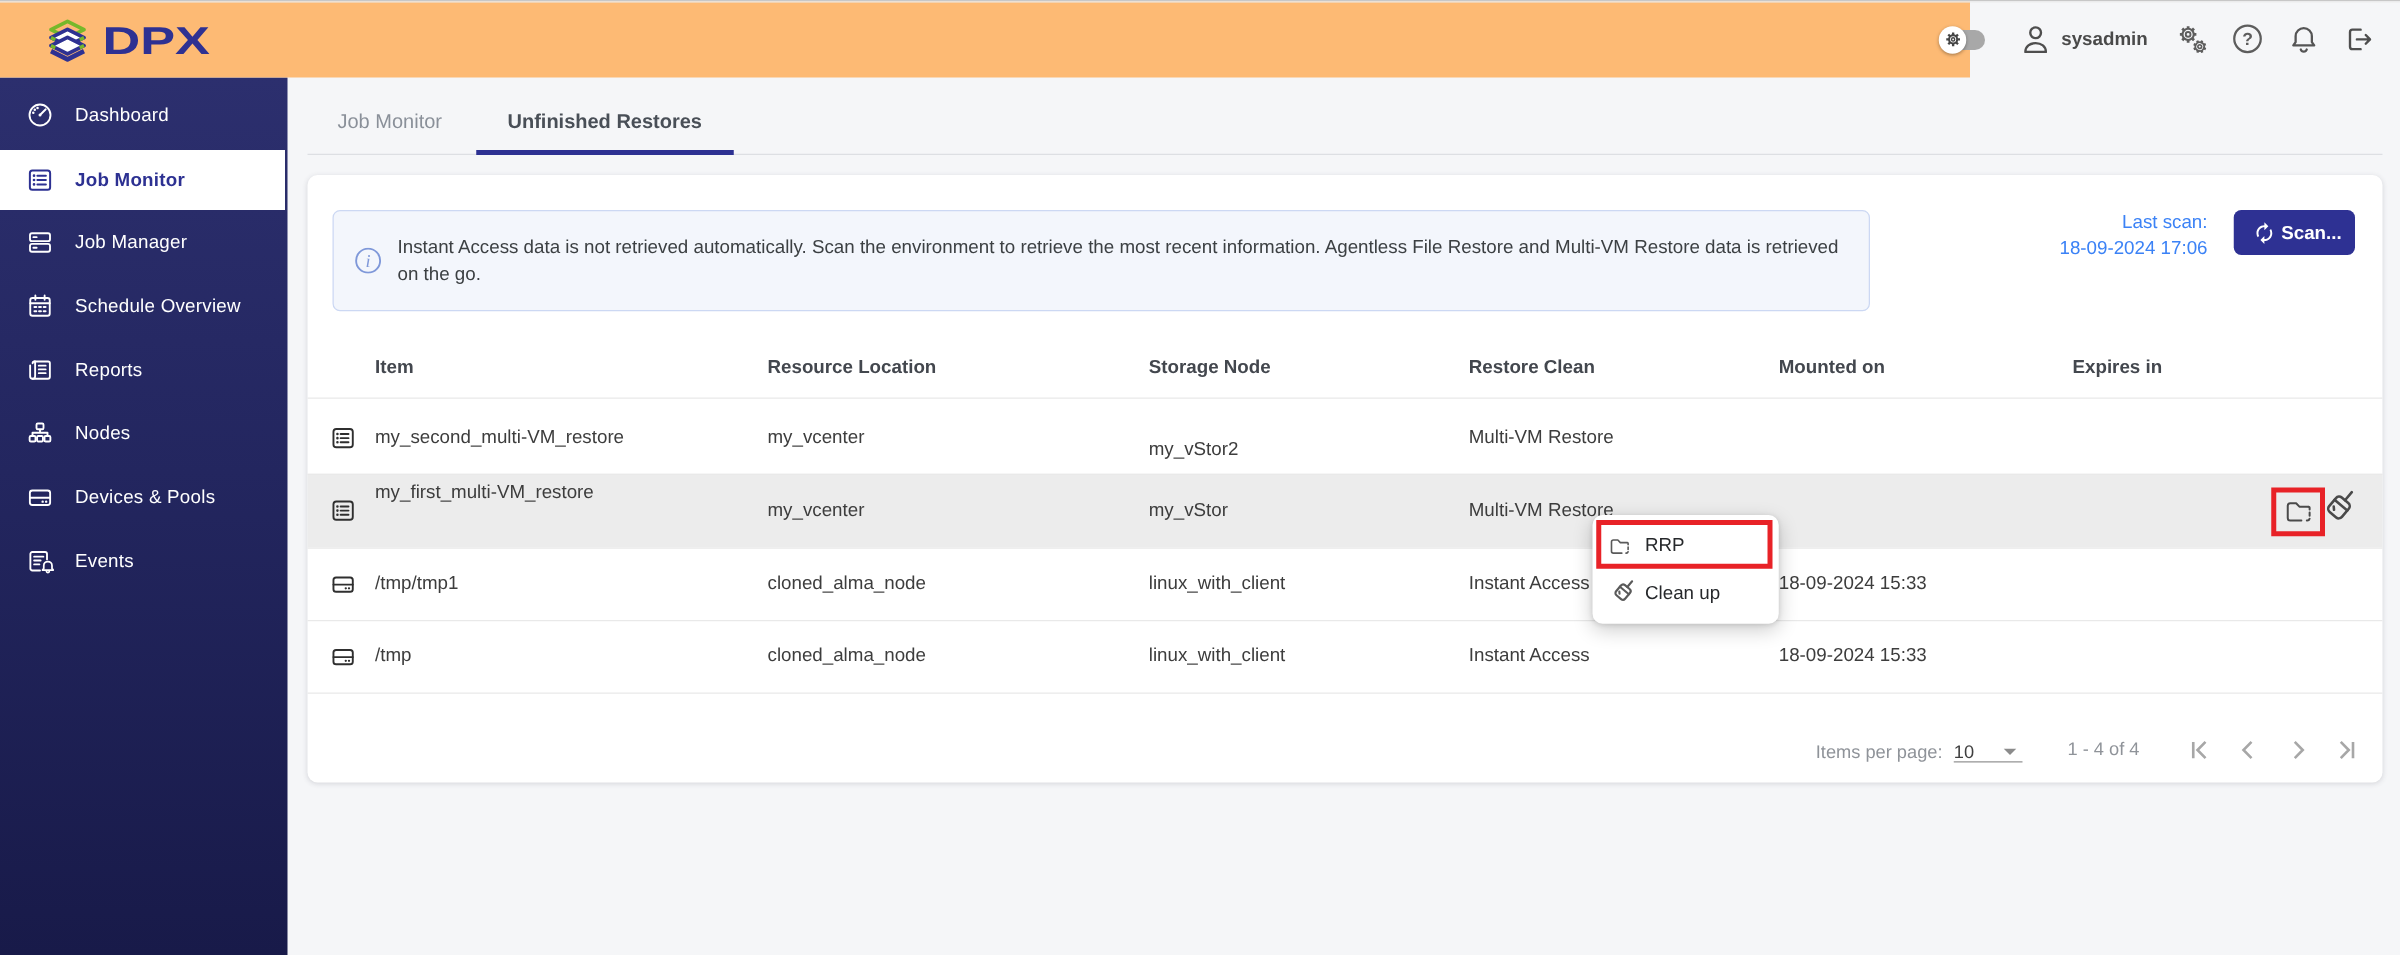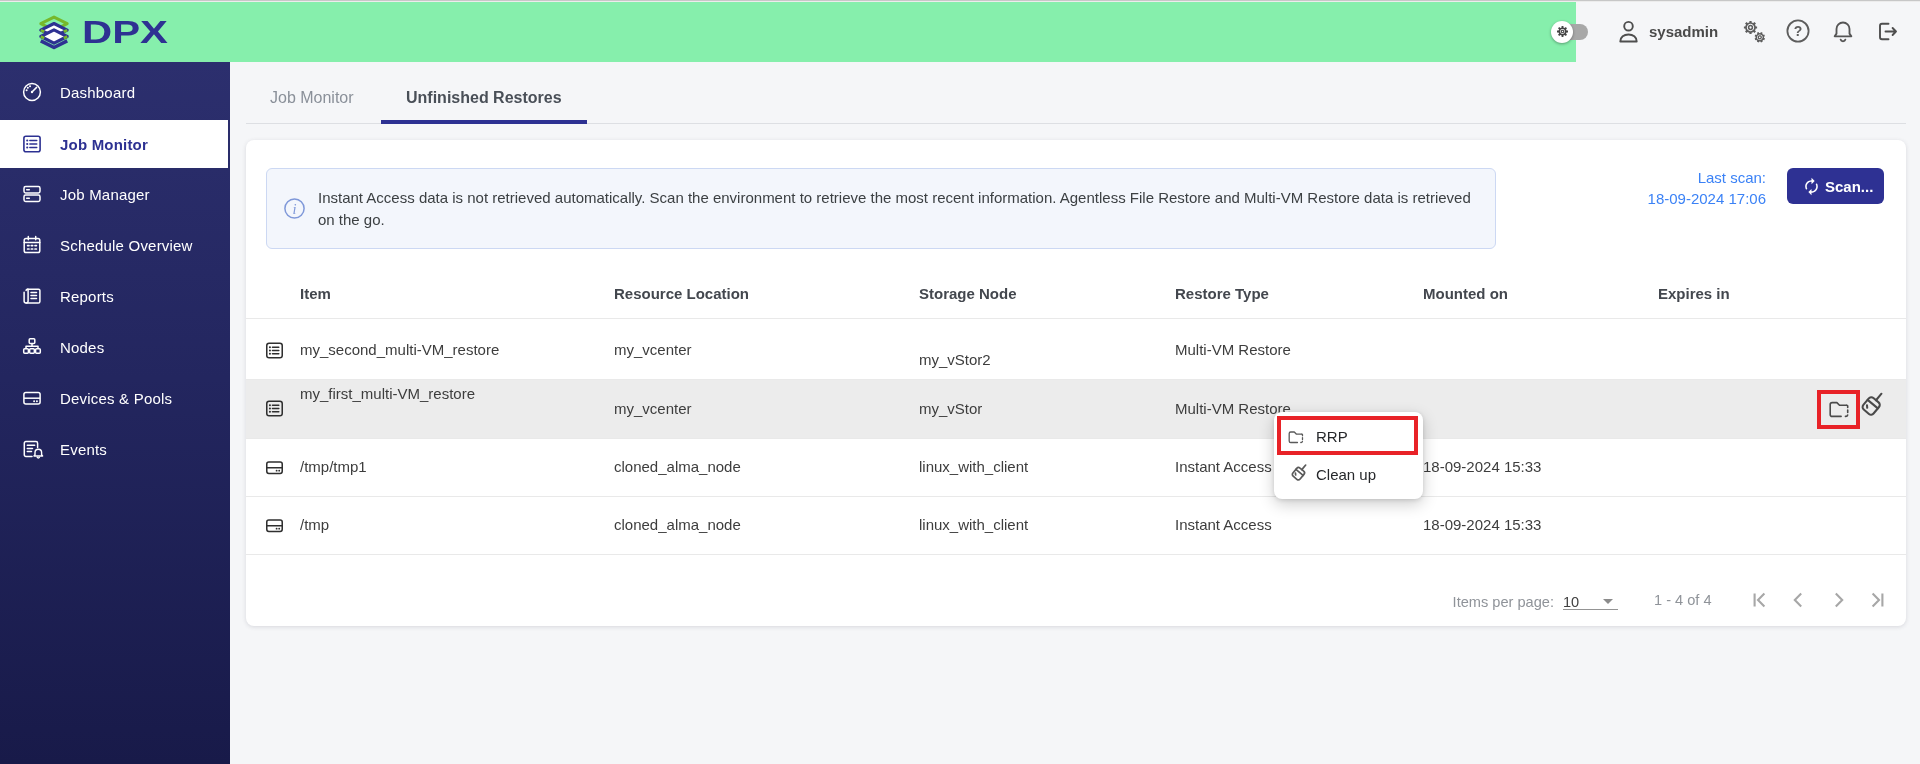--- a/index.html
+++ b/index.html
@@ -2,21 +2,21 @@
 <html><head>
 <meta charset="utf-8">
 <style>
   * { margin:0; padding:0; box-sizing:border-box; }
   html,body { width:1920px; height:764px; overflow:hidden; }
   body { font-family:"Liberation Sans",sans-serif; background:#f5f6f8; position:relative; }
   .abs { position:absolute; }
   svg { display:block; }
 
   
-  #topbar { position:absolute; top:0; left:0; width:1576px; height:62px; background:#86efac; z-index:5; }
+  #topbar { position:absolute; top:0; left:0; width:1576px; height:62px; background:#fdba74; z-index:5; }
 
   
   #sidebar { position:absolute; top:62px; left:0; width:230px; height:702px;
              background:linear-gradient(180deg,#2c2f6e 0%, #23265f 45%, #181a49 100%); z-index:4; }
   .mitem { position:absolute; left:0; width:228px; height:48px; color:#fff; font-size:15px; }
   .mitem .ic { position:absolute; left:21px; top:50%; margin-top:-11px; }
   .mitem .lb { position:absolute; left:60px; top:50%; transform:translateY(-50%); white-space:nowrap; letter-spacing:.2px; }
   .mitem.active { background:#fff; color:#2d3192; font-weight:700; }
 
   
@@ -206,21 +206,21 @@
         <path d="M12 6v3l4-4-4-4v3c-4.42 0-8 3.58-8 8 0 1.57.46 3.03 1.24 4.26L6.7 14.8c-.45-.83-.7-1.79-.7-2.8 0-3.31 2.69-6 6-6zm6.76 1.74L17.3 9.2c.44.84.7 1.79.7 2.8 0 3.31-2.69 6-6 6v-3l-4 4 4 4v-3c4.42 0 8-3.58 8-8 0-1.57-.46-3.03-1.24-4.26z"></path>
       </svg>
       <span class="abs" style="left:38px;top:10px;">Scan...</span>
     </div>
 
     <div id="table">
 
       <div class="hcell" style="left:54px;top:145px;">Item</div>
       <div class="hcell" style="left:368px;top:145px;">Resource Location</div>
       <div class="hcell" style="left:673px;top:145px;">Storage Node</div>
-      <div class="hcell" style="left:929px;top:145px;">Restore Type</div>
+      <div class="hcell" style="left:929px;top:145px;">Restore Clean</div>
       <div class="hcell" style="left:1177px;top:145px;">Mounted on</div>
       <div class="hcell" style="left:1412px;top:145px;">Expires in</div>
       <div class="rowline" style="top:178px;"></div>
 
       <div class="abs" style="left:0;top:239px;width:1660px;height:58.5px;background:#ececec;"></div>
 
       <svg class="abs rowicon" style="left:17.5px;top:199.5px;" width="21" height="21" viewBox="0 0 22 22" fill="none" stroke="#2f2f2f" stroke-width="1.6" stroke-linecap="round">
         <rect x="2.9" y="3.3" width="16.2" height="15.4" rx="2.4"></rect>
         <path d="M8.9 7.5h6.6M8.9 11h6.6M8.9 14.5h6.6"></path>
         <path d="M6.2 7.5l.05 0M6.2 11l.05 0M6.2 14.5l.05 0" stroke-width="2.1"></path>

